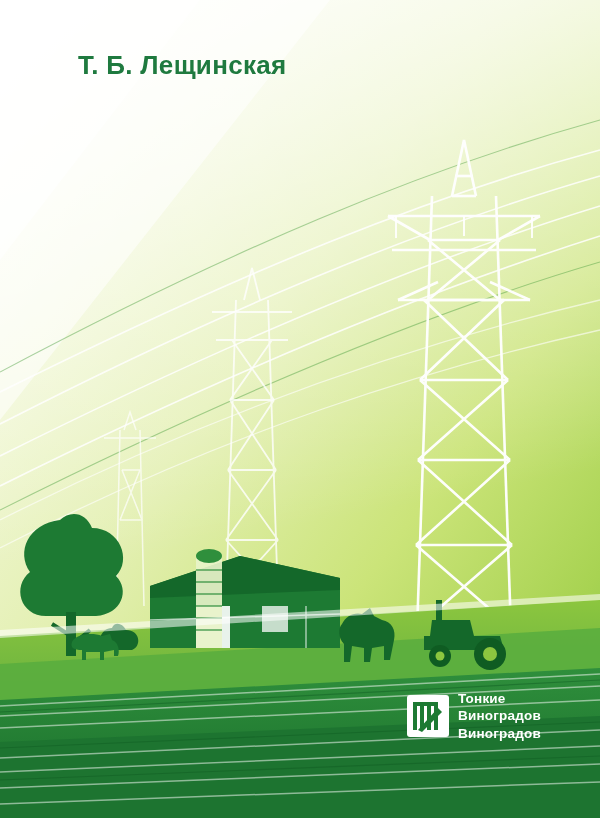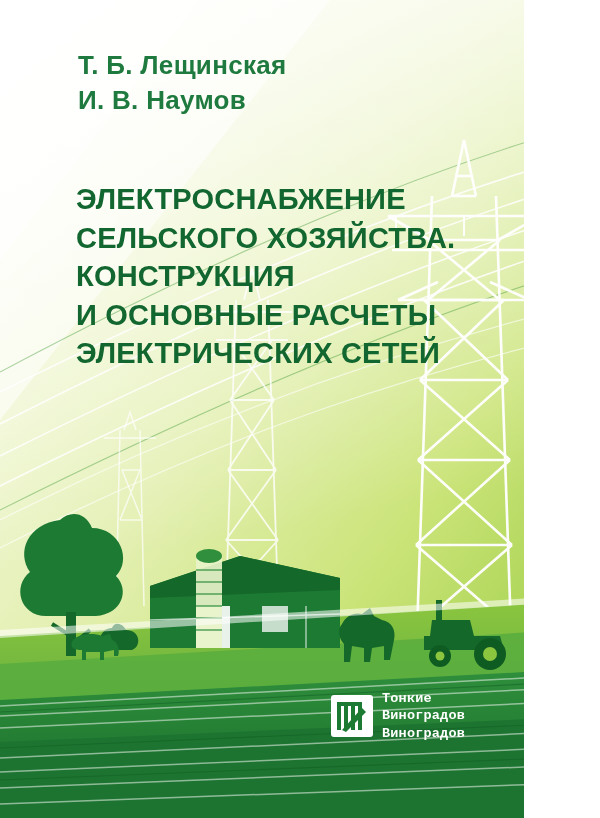--- a/index.html
+++ b/index.html
@@ -2,21 +2,21 @@
 <html><head>
 <meta charset="utf-8">
 <style>
   html, body {
     margin: 0;
     padding: 0;
     background: #ffffff;
   }
   #cover {
     position: relative;
-    width: 524px;
+    width: 600px;
     height: 818px;
     overflow: hidden;
     font-family: "Liberation Sans", sans-serif;
     background: #ffffff;
   }
 
   
   .bg-svg {
     position: absolute;
     left: 0;
@@ -63,21 +63,20 @@
   
   .publisher {
     position: absolute;
     right: 26px;
     bottom: 56px;
     width: 168px;
     height: 92px;
     z-index: 6;
     display: flex;
     align-items: center;
-    font-family: Liberation Mono, monospace;
   }
   .pub-mark {
     width: 44px;
     height: 44px;
     flex: 0 0 auto;
     margin-right: 8px;
   }
   .pub-text {
     color: #ffffff;
     font-size: 13.5px;
@@ -264,30 +263,22 @@
       <circle cx="440" cy="656" r="4.5" fill="#8cc63f"></circle>
       <rect x="436" y="600" width="6" height="22" fill="#14682a"></rect>
     </g>
 
     <path d="M0,630 L600,594 L600,600 L0,638 Z" fill="#ffffff" opacity="0.55"></path>
 
   </svg>
 
   <div class="authors">
     <div class="author-line">Т. Б. Лещинская</div>
-    <div class="author-line">И. В. Наумов</div>
   </div>
 
-  <div class="title">
-    <div class="title-line">ЭЛЕКТРОСНАБЖЕНИЕ</div>
-    <div class="title-line">СЕЛЬСКОГО ХОЗЯЙСТВА.</div>
-    <div class="title-line">КОНСТРУКЦИЯ</div>
-    <div class="title-line">И ОСНОВНЫЕ РАСЧЕТЫ</div>
-    <div class="title-line">ЭЛЕКТРИЧЕСКИХ СЕТЕЙ</div>
-  </div>
 
   <div class="publisher">
     <svg class="pub-mark" viewBox="0 0 44 44">
       <rect x="1" y="1" width="42" height="42" rx="3" fill="#ffffff"></rect>
       <g fill="#1d7a33">
         <rect x="7" y="8" width="4" height="28"></rect>
         <rect x="14" y="8" width="4" height="28"></rect>
         <rect x="21" y="8" width="4" height="28"></rect>
         <rect x="28" y="8" width="4" height="28"></rect>
         <rect x="7" y="8" width="25" height="4"></rect>

